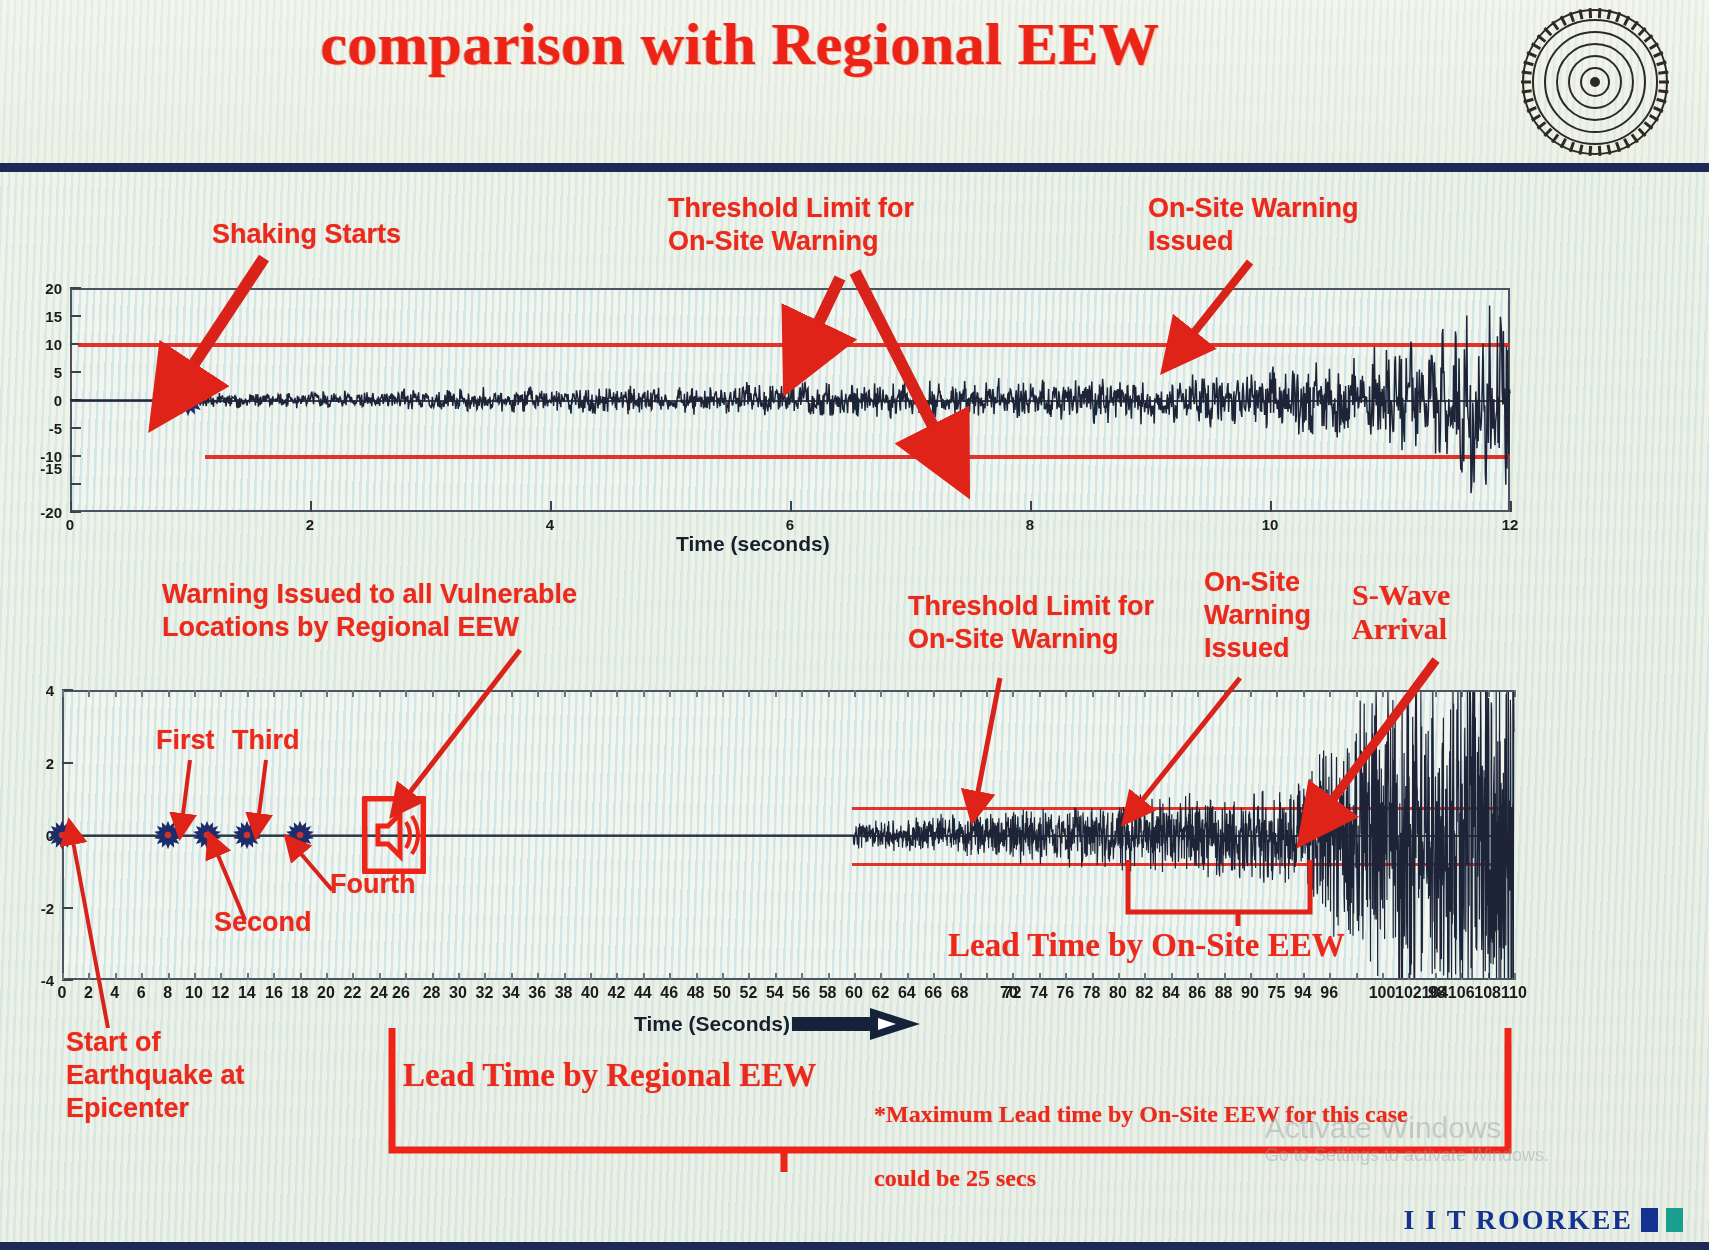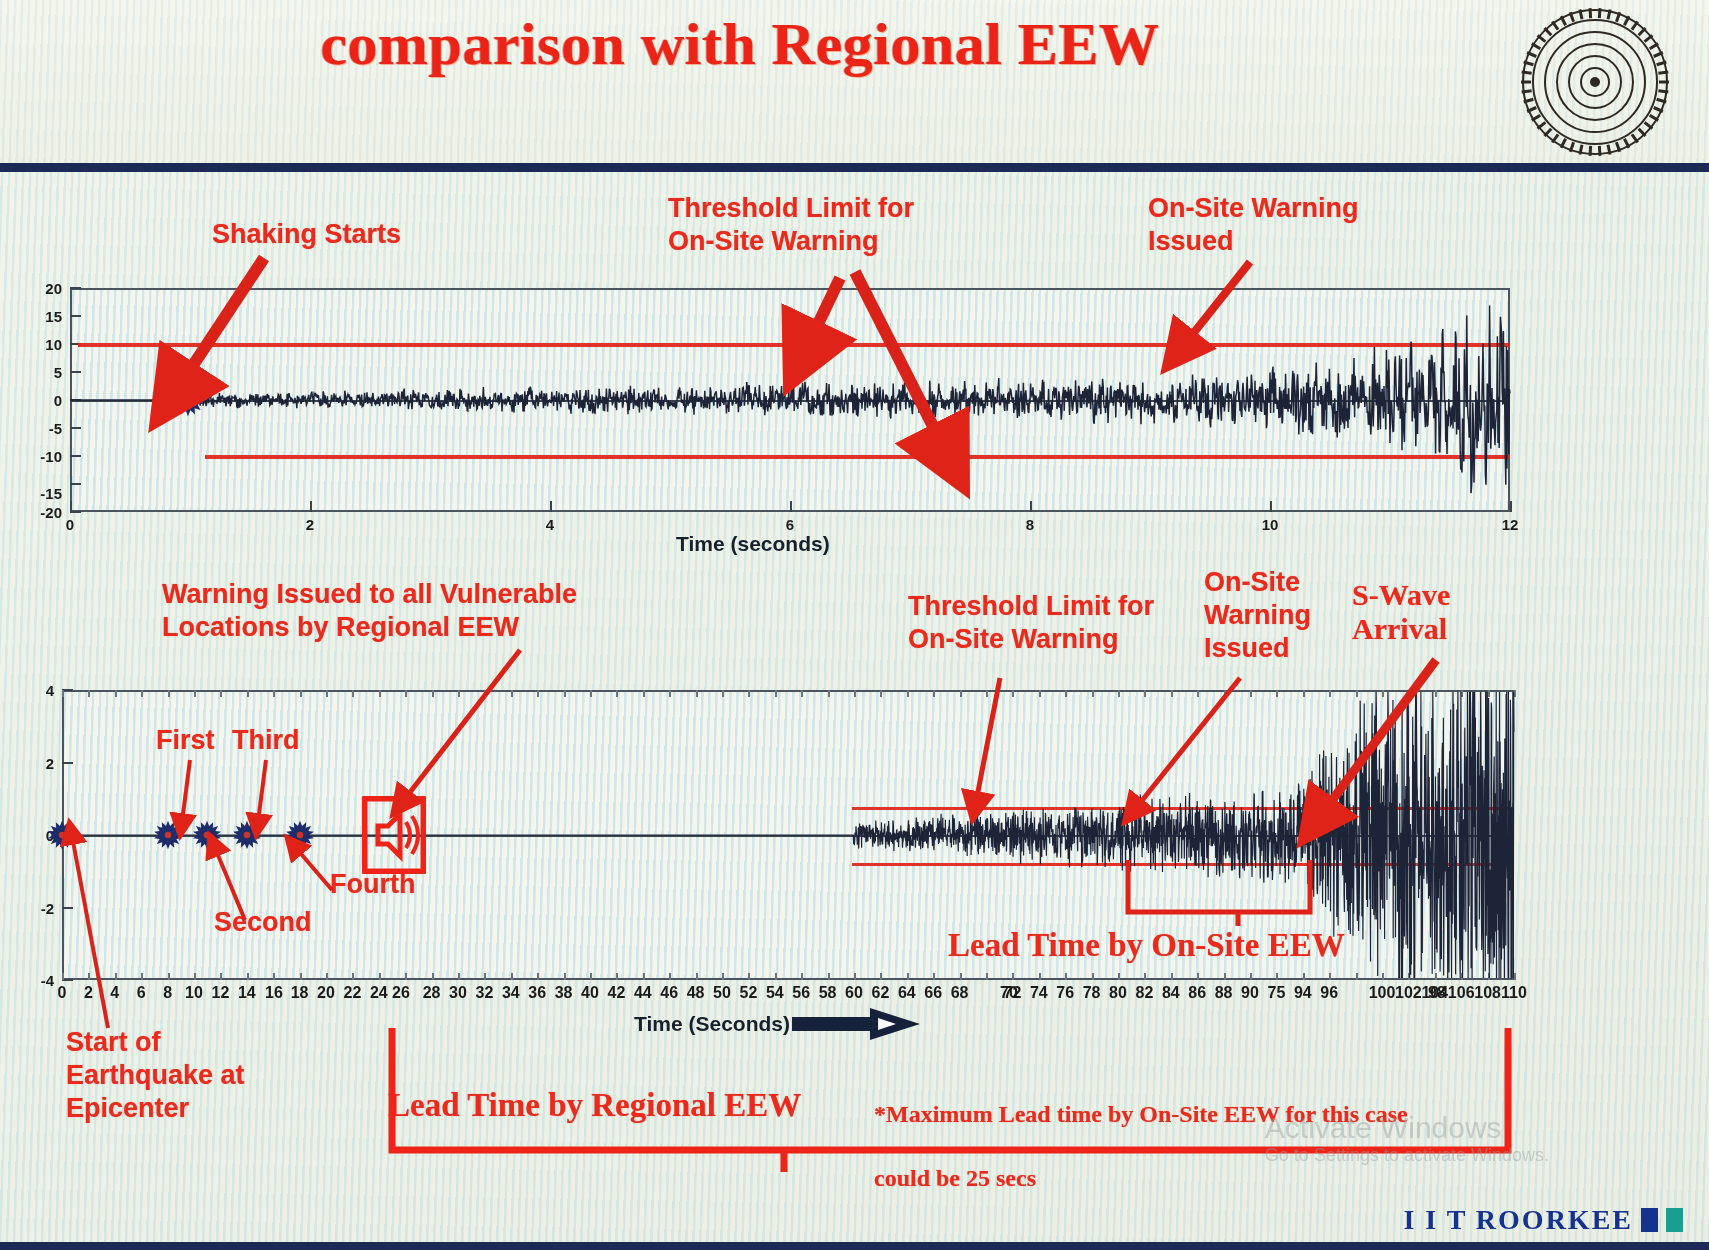--- a/index.html
+++ b/index.html
@@ -185,21 +185,21 @@
         <div class="ytick" style="top: 56px;">10</div>
         <div class="ytick-mark" style="top: 56px;"></div>
         <div class="ytick" style="top: 84px;">5</div>
         <div class="ytick-mark" style="top: 84px;"></div>
         <div class="ytick" style="top: 112px;">0</div>
         <div class="ytick-mark" style="top: 112px;"></div>
         <div class="ytick" style="top: 140px;">-5</div>
         <div class="ytick-mark" style="top: 140px;"></div>
         <div class="ytick" style="top: 168px;">-10</div>
         <div class="ytick-mark" style="top: 168px;"></div>
-        <div class="ytick" style="top: 205px;">-15</div>
+        <div class="ytick" style="top: 180px;">-15</div>
         <div class="ytick-mark" style="top: 196px;"></div>
         <div class="ytick" style="top: 224px;">-20</div>
         <div class="ytick-mark" style="top: 224px;"></div>
       </div>
 
     <div id="c1-x">
         <div class="xtick-mark" style="left: 0px;"></div>
         <div class="xtick" style="left: 0px;">0</div>
         <div class="xtick-mark" style="left: 240px;"></div>
         <div class="xtick" style="left: 240px;">2</div>
@@ -485,21 +485,21 @@
 
   <div class="anno" style="left:156px; top:724px;">First</div>
   <div class="anno" style="left:232px; top:724px;">Third</div>
   <div class="anno" style="left:214px; top:906px;">Second</div>
   <div class="anno" style="left:330px; top:868px;">Fourth</div>
   <div class="anno" style="left:66px; top:1026px;">Start of
 Earthquake at
 Epicenter</div>
 
   <div class="anno serif" style="left:948px; top:928px; font-size:33px;">Lead Time by On-Site EEW</div>
-  <div class="anno serif" style="left:388px; top:1088px; font-size:33px;">Lead Time by Regional EEW</div>
+  <div class="anno serif" style="left:388px; top:1058px; font-size:33px;padding-left:15px;">Lead Time by Regional EEW</div>
 
   <div class="axlabel" style="left:634px; top:1012px;">
     <span>Time (Seconds)</span>
   </div>
   <svg class="ovl" style="left:792px; top:1008px;" width="130" height="34" viewBox="0 0 130 34">
     <path d="M0,9 L78,9 L78,0 L128,16 L78,32 L78,23 L0,23 z" fill="#16223c"></path>
     <path d="M86,10 L104,16 L86,22 z" fill="#ffffff"></path>
   </svg>
 
   <svg class="ovl" style="left:0; top:560px;" width="1709" height="690">

